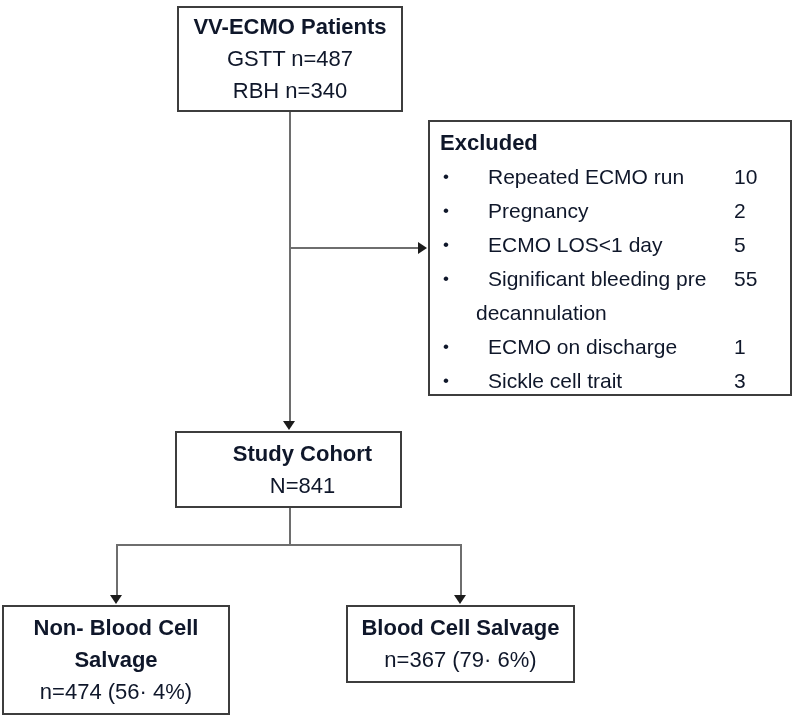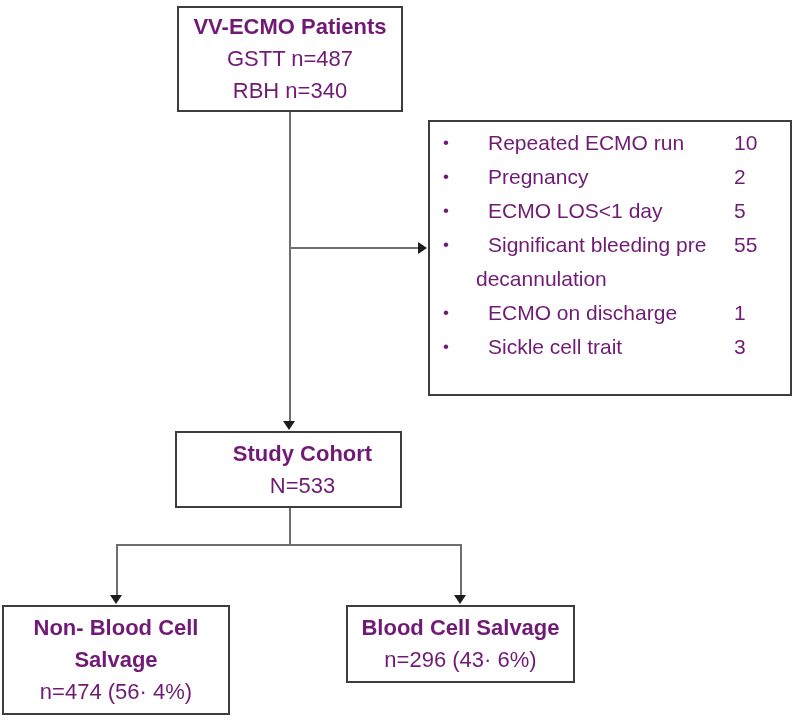--- a/index.html
+++ b/index.html
@@ -6,21 +6,21 @@
     margin: 0;
     padding: 0;
     background: #ffffff;
   }
   #canvas {
     position: relative;
     width: 796px;
     height: 722px;
     background: #ffffff;
     font-family: "Liberation Sans", sans-serif;
-    color: #701a75;
+    color: #0f172a;
     overflow: hidden;
   }
   .box {
     position: absolute;
     box-sizing: border-box;
     border: 2px solid #3d3d3d;
     background: #ffffff;
     display: flex;
     flex-direction: column;
     align-items: center;
@@ -109,20 +109,21 @@
     <div class="box-line">RBH n=340</div>
   </div>
 
   <div class="vline" style="left:289px; top:112px; height:310px;"></div>
   <div class="arrow-down" style="left:283px; top:421px;"></div>
 
   <div class="hline" style="left:290px; top:247px; width:128px;"></div>
   <div class="arrow-right" style="left:418px; top:242px;"></div>
 
   <div id="excluded-box">
+    <div class="ex-title">Excluded</div>
 
     <div class="ex-row">
       <span class="ex-bullet">•</span>
       <span class="ex-label">Repeated ECMO run</span>
       <span class="ex-value">10</span>
     </div>
 
     <div class="ex-row">
       <span class="ex-bullet">•</span>
       <span class="ex-label">Pregnancy</span>
@@ -149,34 +150,34 @@
 
     <div class="ex-row">
       <span class="ex-bullet">•</span>
       <span class="ex-label">Sickle cell trait</span>
       <span class="ex-value">3</span>
     </div>
   </div>
 
   <div class="box" style="left:175px; top:431px; width:227px; height:77px;padding-left:28px;">
     <div class="box-title">Study Cohort</div>
-    <div class="box-line">N=533</div>
+    <div class="box-line">N=841</div>
   </div>
 
   <div class="vline" style="left:289px; top:508px; height:38px;"></div>
   <div class="hline" style="left:116px; top:544px; width:346px;"></div>
   <div class="vline" style="left:116px; top:544px; height:52px;"></div>
   <div class="arrow-down" style="left:110px; top:595px;"></div>
   <div class="vline" style="left:460px; top:544px; height:52px;"></div>
   <div class="arrow-down" style="left:454px; top:595px;"></div>
 
   <div class="box" style="left:2px; top:605px; width:228px; height:110px;">
     <div class="box-title">Non- Blood Cell</div>
     <div class="box-title">Salvage</div>
     <div class="box-line">n=474 (56· 4%)</div>
   </div>
 
   <div class="box" style="left:346px; top:605px; width:229px; height:78px;">
     <div class="box-title">Blood Cell Salvage</div>
-    <div class="box-line">n=296 (43· 6%)</div>
+    <div class="box-line">n=367 (79· 6%)</div>
   </div>
 
 </div>
 
 </body></html>

